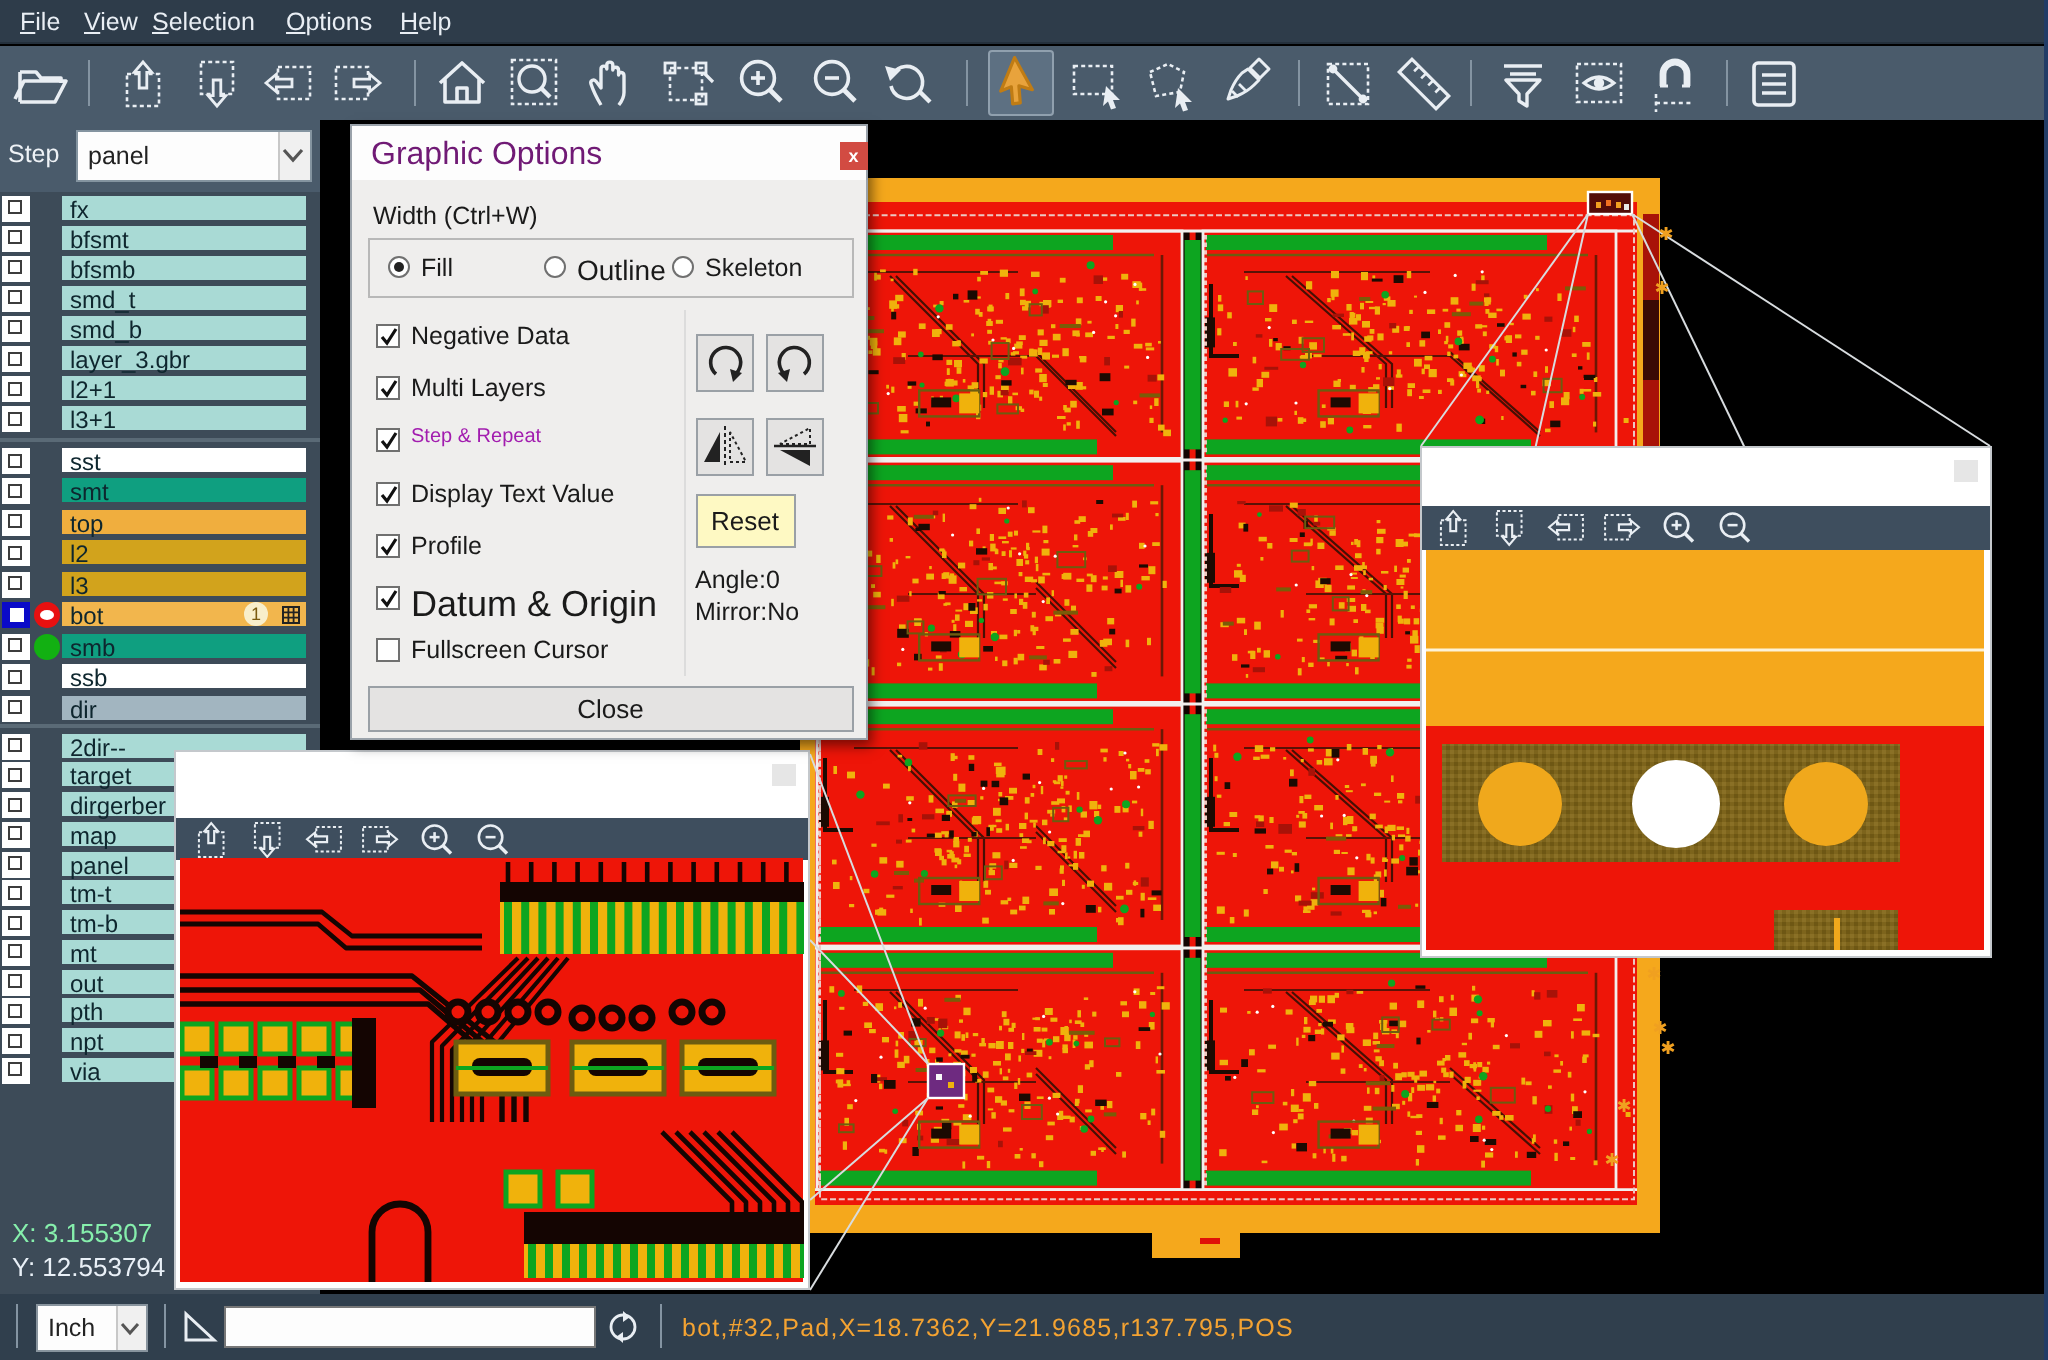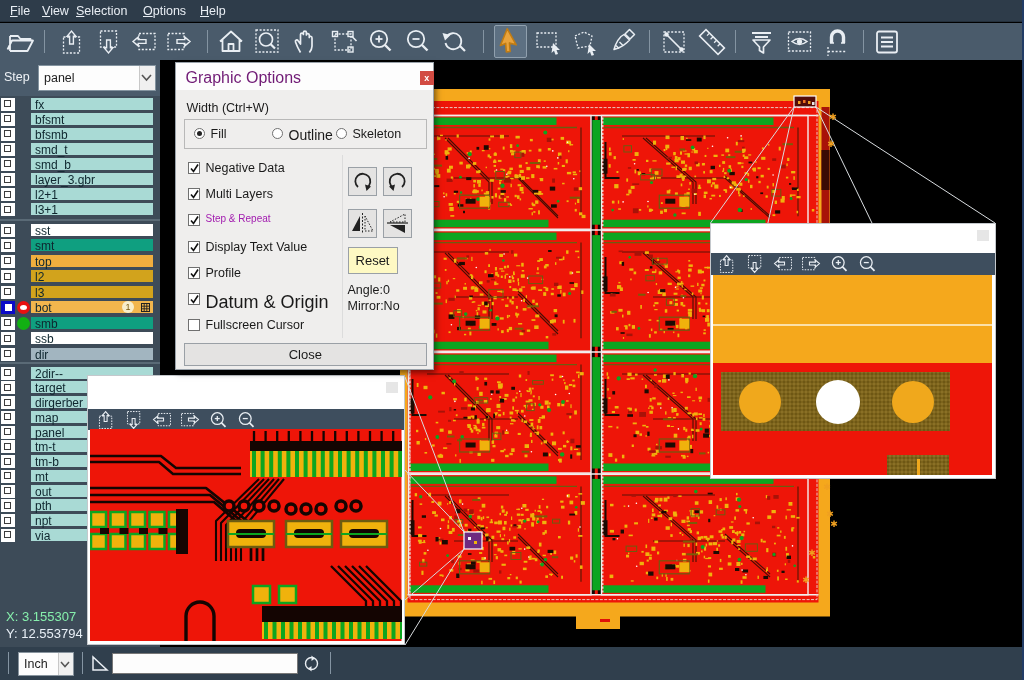--- a/index.html
+++ b/index.html
@@ -2524,13 +2524,14 @@
 <svg class="abs" style="left:90px;top:6px" width="20" height="20" viewBox="0 0 20 20">
       <path d="M3 17 L17 17 L3 4 Z" fill="none" stroke="#e9eef3" stroke-width="1.5"></path>
     </svg>
 <div class="abs" style="left:112px;top:6px;width:186px;height:21px;background:#fdfdfd;border:1px solid #777"></div>
 <svg class="abs" style="left:303px;top:8px" width="17" height="17" viewBox="0 0 17 17">
       <circle cx="8.5" cy="8.5" r="6" fill="none" stroke="#e9eef3" stroke-width="1.4"></circle>
       <polygon points="8.5,0.5 12,3.5 8.5,6" fill="#e9eef3"></polygon>
       <polygon points="8.5,11 5,13.5 8.5,16.5" fill="#e9eef3"></polygon>
     </svg>
 <div class="abs" style="left:330px;top:5px;width:1px;height:22px;background:#8494a2"></div>
+<div class="abs" style="left:341px;top:10px;font-size:12.5px;letter-spacing:0.62px;color:#f4a332">bot,#32,Pad,X=18.7362,Y=21.9685,r137.795,POS</div>
 </div>
 <div class="abs" style="left:1021.5px;top:0;width:2.5px;height:680px;background:#223c66"></div>
 </body></html>

